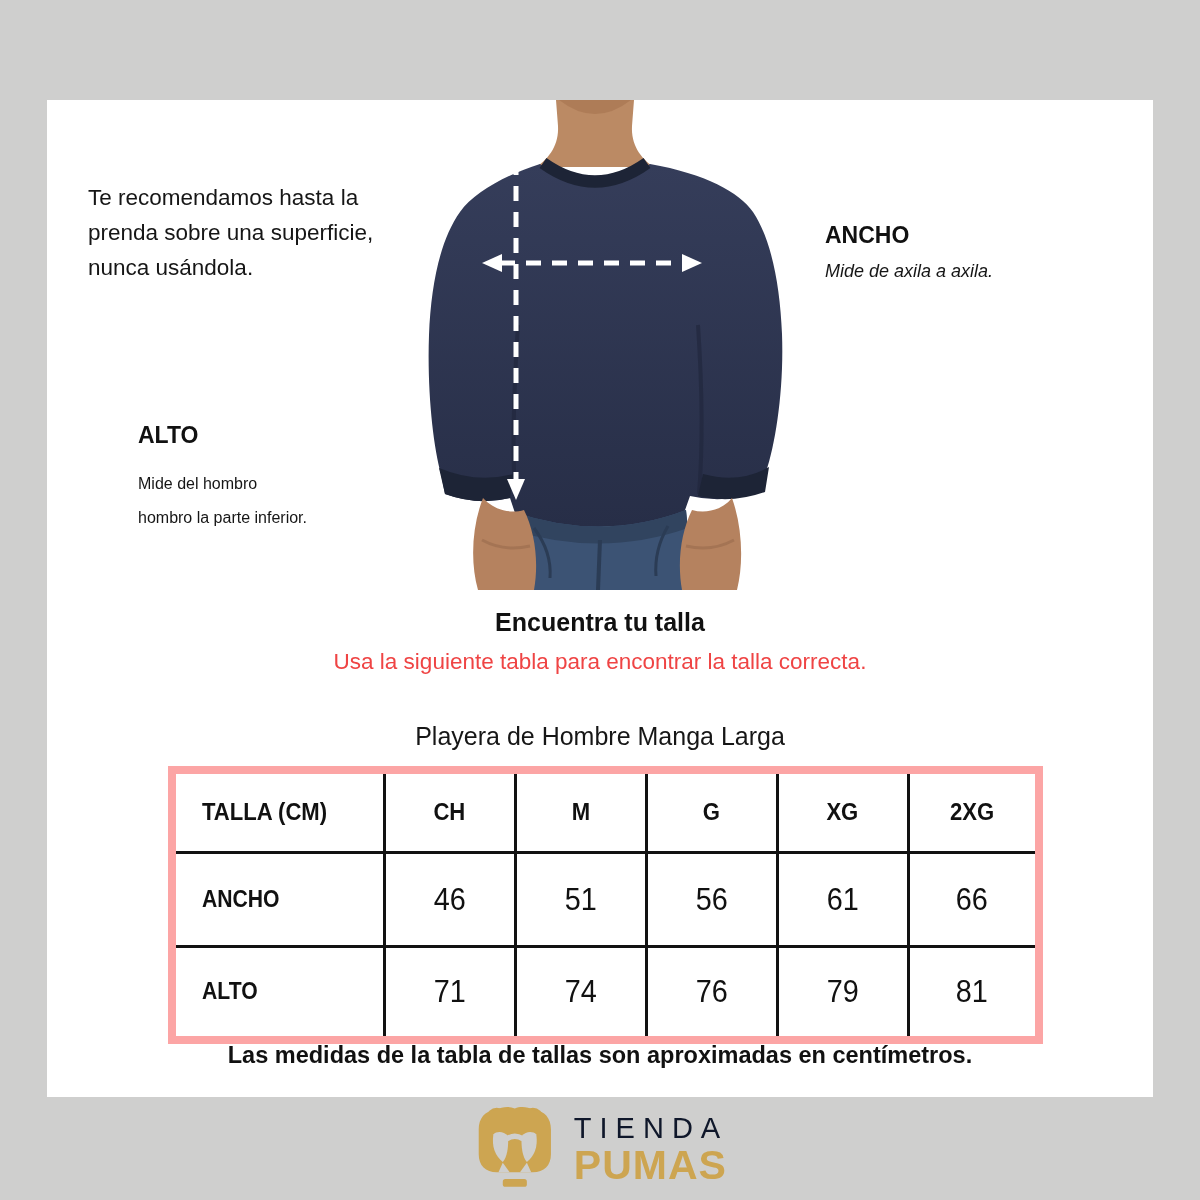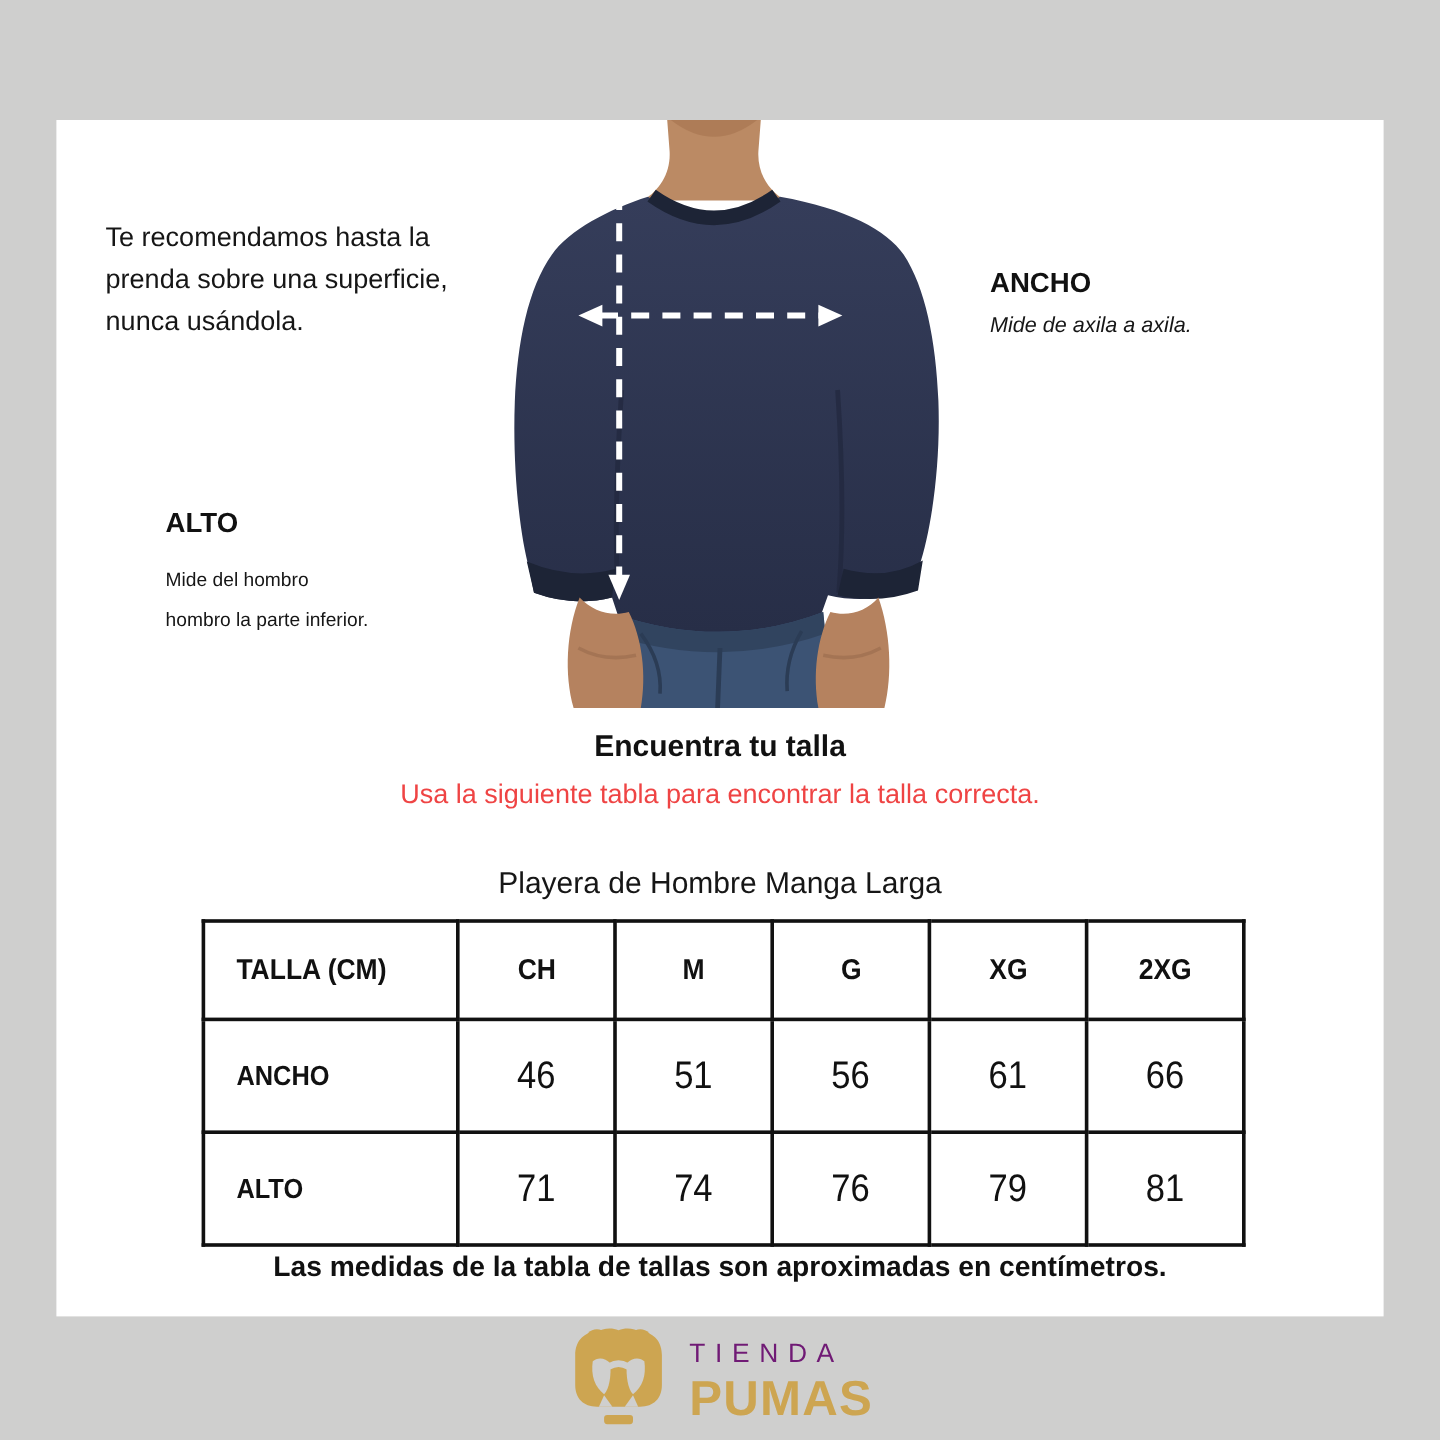--- a/index.html
+++ b/index.html
@@ -15,40 +15,40 @@
   .ancho-block .desc{font-size:18px;margin-top:12px;color:#161616;font-style:italic;}
   .alto-block{position:absolute;left:91px;top:322px;}
   .alto-block .lbl{font-size:23px;font-weight:bold;}
   .alto-block .desc{font-size:16px;line-height:34px;margin-top:18px;color:#161616;}
 
   .find-title{position:absolute;left:0;top:508px;width:100%;text-align:center;font-size:25px;font-weight:bold;}
   .find-sub{position:absolute;left:0;top:549px;width:100%;text-align:center;font-size:22.5px;color:#ef4444;}
   .table-title{position:absolute;left:0;top:622px;width:100%;text-align:center;font-size:25px;color:#161616;}
 
   
-  table.size{position:absolute;left:121px;top:666px;width:867px;border-collapse:collapse;table-layout:fixed;background:#fff;border:1px solid #fca5a5;}
+  table.size{position:absolute;left:121px;top:666px;width:867px;border-collapse:collapse;table-layout:fixed;background:#fff;border:8px solid #fca5a5;}
   table.size th, table.size td{border:3px solid #111;text-align:center;vertical-align:middle;padding:0;}
   table.size col.c0{width:212px;}
   table.size col.cx{width:131px;}
   tr.hdr-row{height:82px;}
   tr.data-row{height:94px;}
   .cell-left{text-align:left !important;padding-left:26px !important;}
   .hdr{display:inline-block;transform:scaleX(.92);font-weight:bold;font-size:24px;}
   .rowlbl{display:inline-block;transform:scaleX(.92);transform-origin:left center;font-weight:bold;font-size:23px;}
   .num{display:inline-block;transform:scaleX(.9);font-weight:400;font-size:32px;}
 
   .note{position:absolute;left:0;top:942px;width:100%;text-align:center;font-size:23.5px;font-weight:bold;}
 
   
   .model{position:absolute;left:375px;top:0;width:372px;height:490px;}
 
   
   .brand{position:absolute;left:50%;top:1103px;transform:translateX(-50%);display:flex;align-items:center;gap:16px;}
   .brand-text{display:flex;flex-direction:column;justify-content:center;}
-  .brand-top{font-size:22px;font-weight:500;letter-spacing:8px;color:#701a75;line-height:30px;}
+  .brand-top{font-size:29px;font-weight:500;letter-spacing:8px;color:#0f172a;line-height:30px;}
   .brand-bottom{font-size:41px;font-weight:800;letter-spacing:1px;color:#cda551;line-height:42px;margin-top:1px;}
 </style>
 </head>
 <body>
 
 <div class="stage">
   <div class="card">
 
     <div class="howto-body">
       <div>Te recomendamos hasta la</div>

